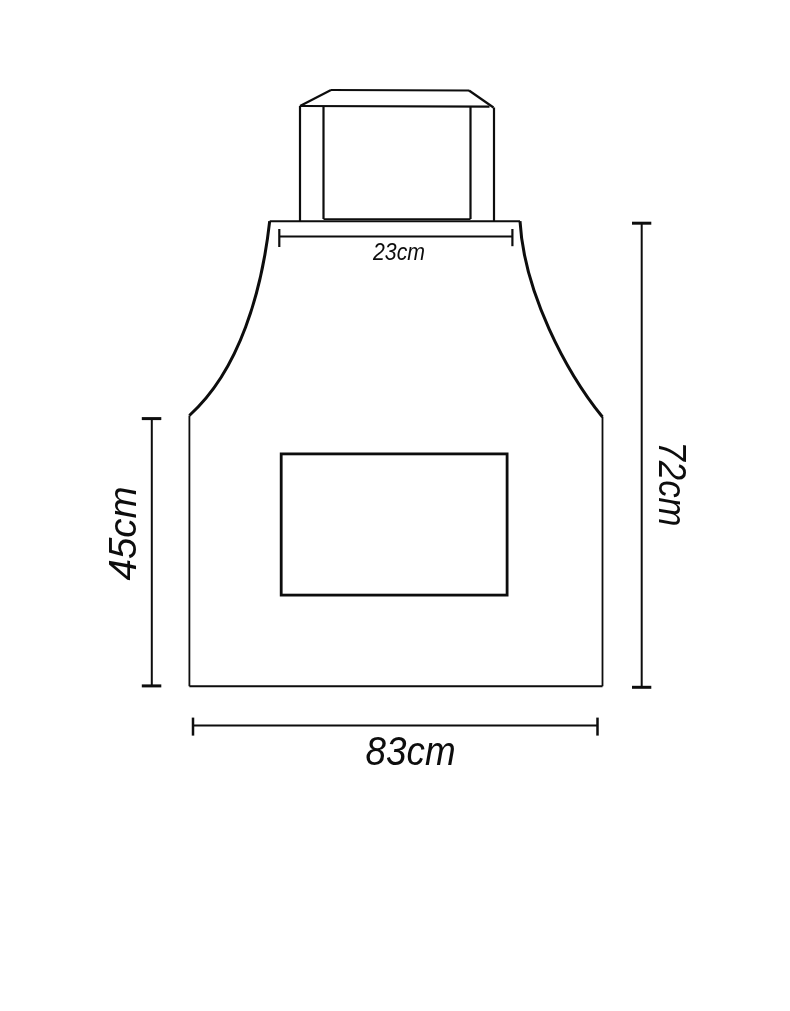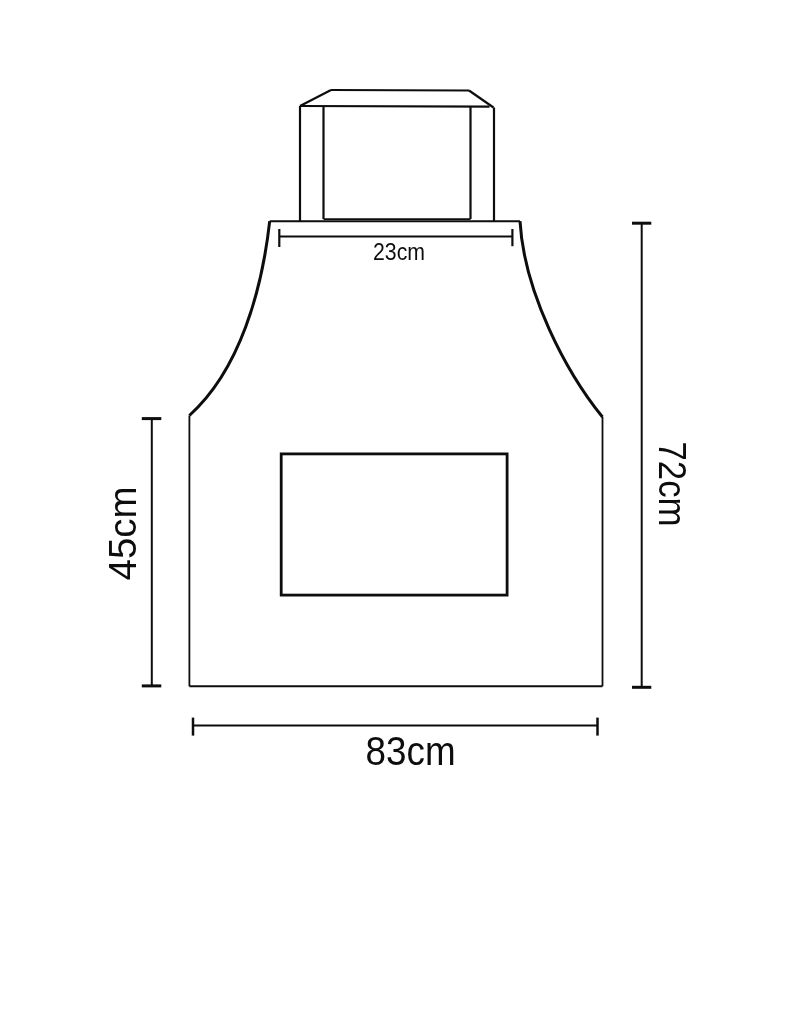--- a/index.html
+++ b/index.html
@@ -1,16 +1,16 @@
 <!DOCTYPE html>
 <html><head>
 <meta charset="utf-8">
 <style>
   html,body{margin:0;padding:0;background:#fff;}
-  .wrap{width:790px;height:786px;position:relative;background:#fff;}
+  .wrap{width:790px;height:786px;position:relative;background:#fff;font-style:italic;}
   svg{display:block;}
   text{font-family:"Liberation Sans",sans-serif;fill:#0d0d0d;}
 </style>
 </head>
 <body>
 
 <div class="wrap">
 <svg width="790" height="1011" viewBox="0 0 790 1011" xmlns="http://www.w3.org/2000/svg">
   <g fill="none" stroke="#0d0d0d" stroke-linecap="butt">
 

